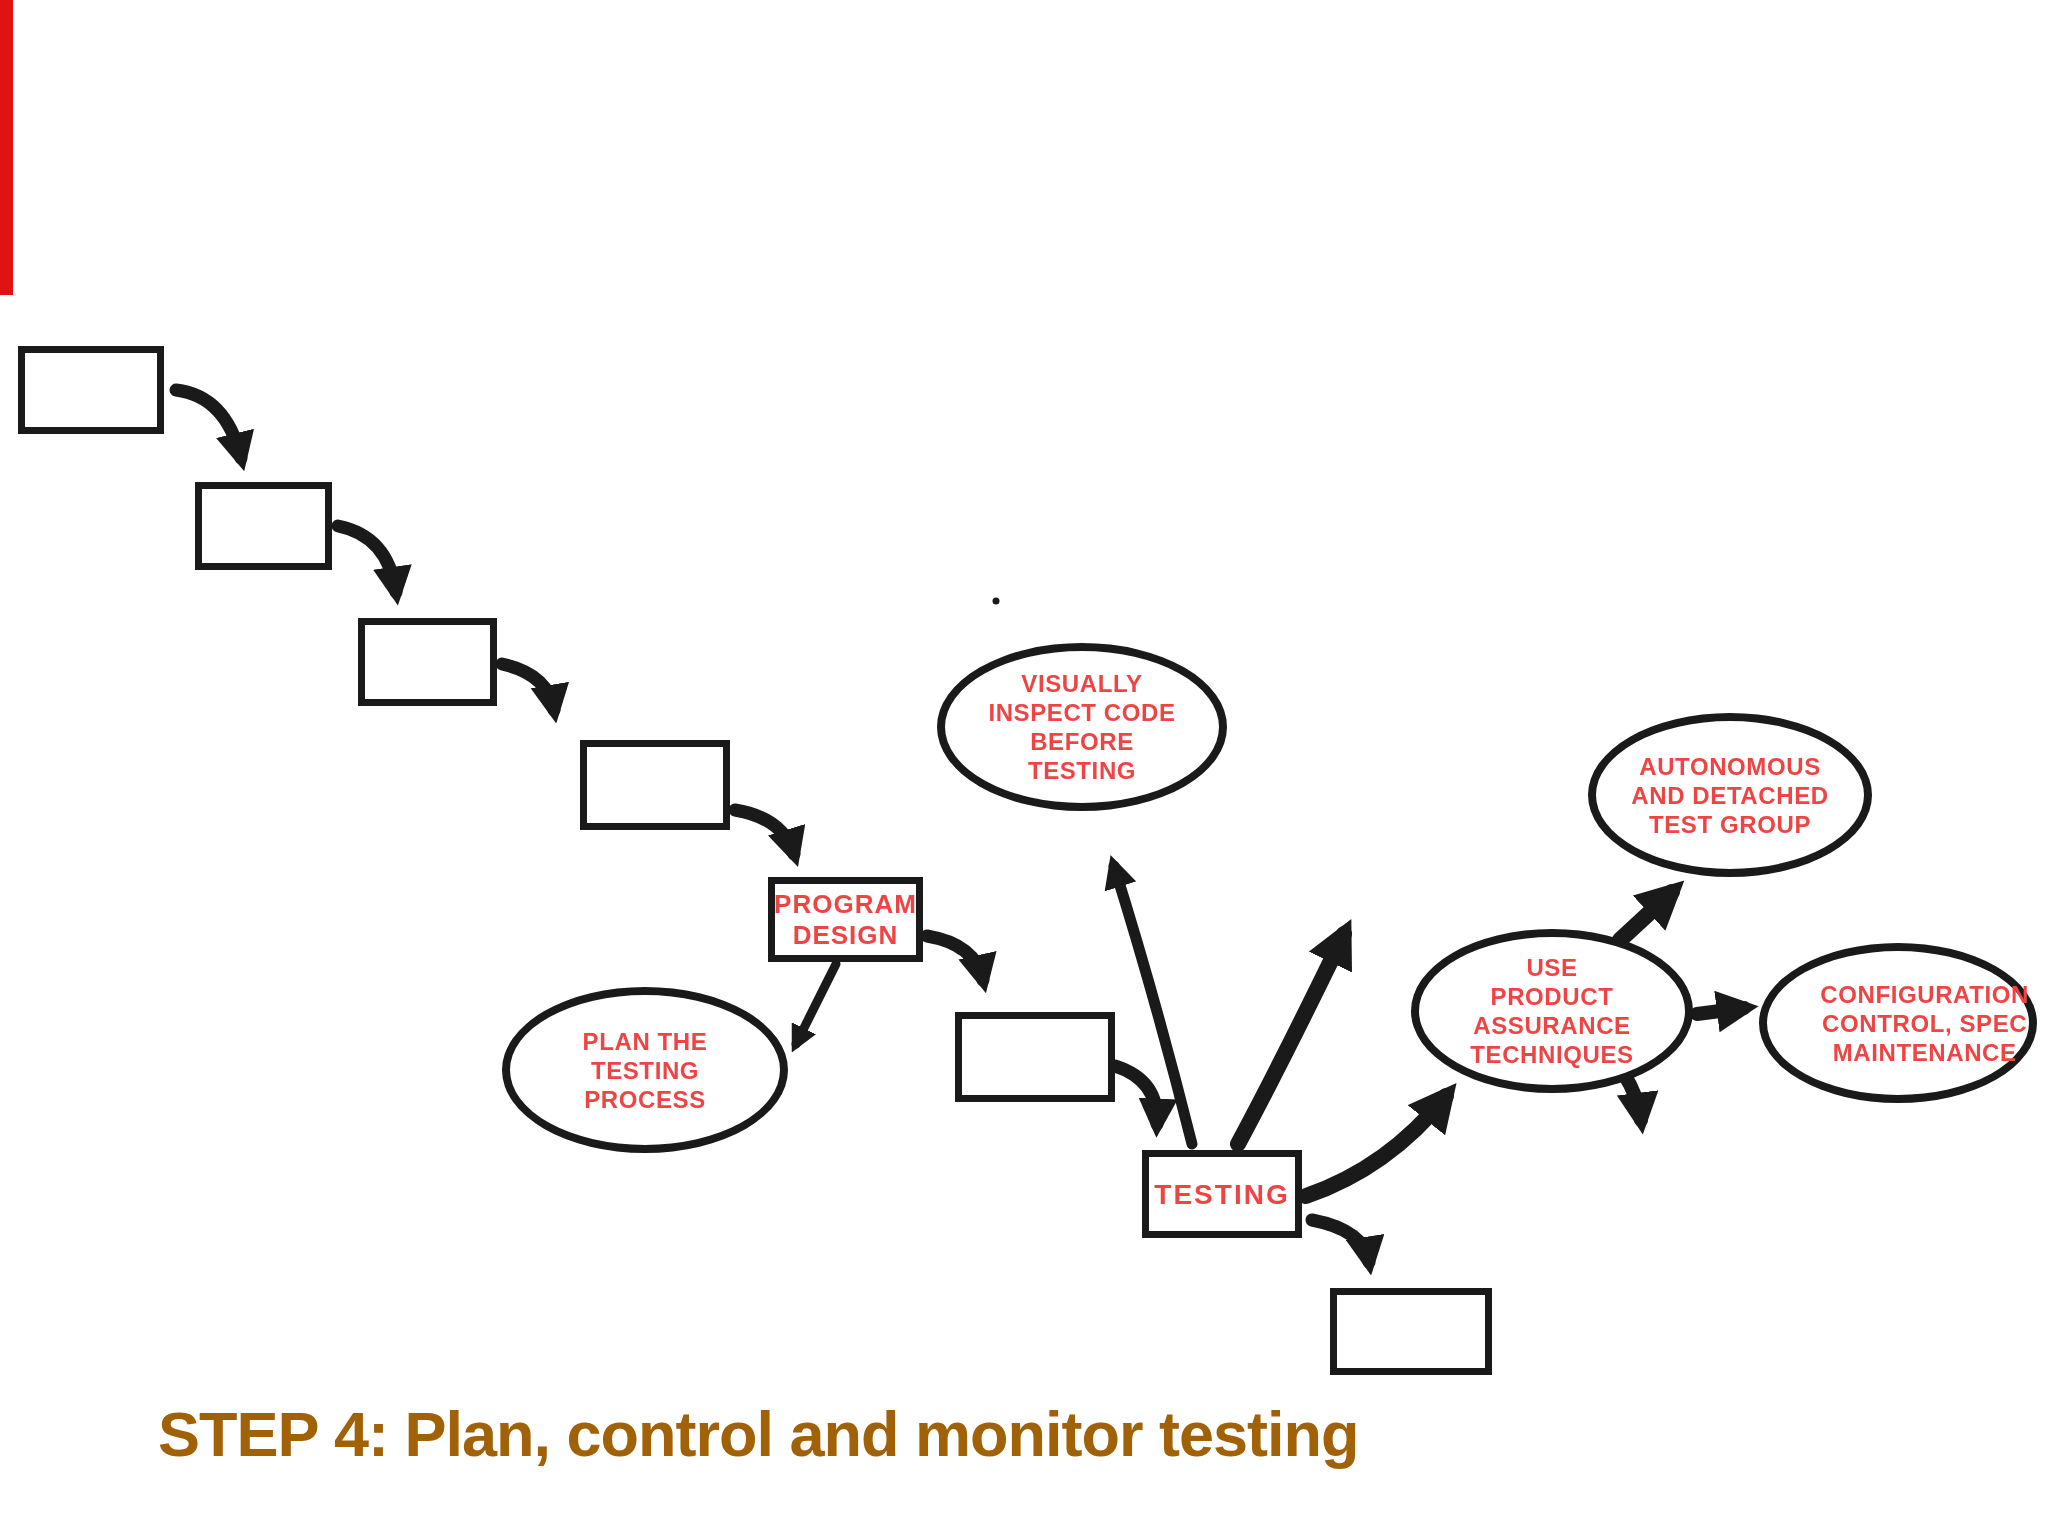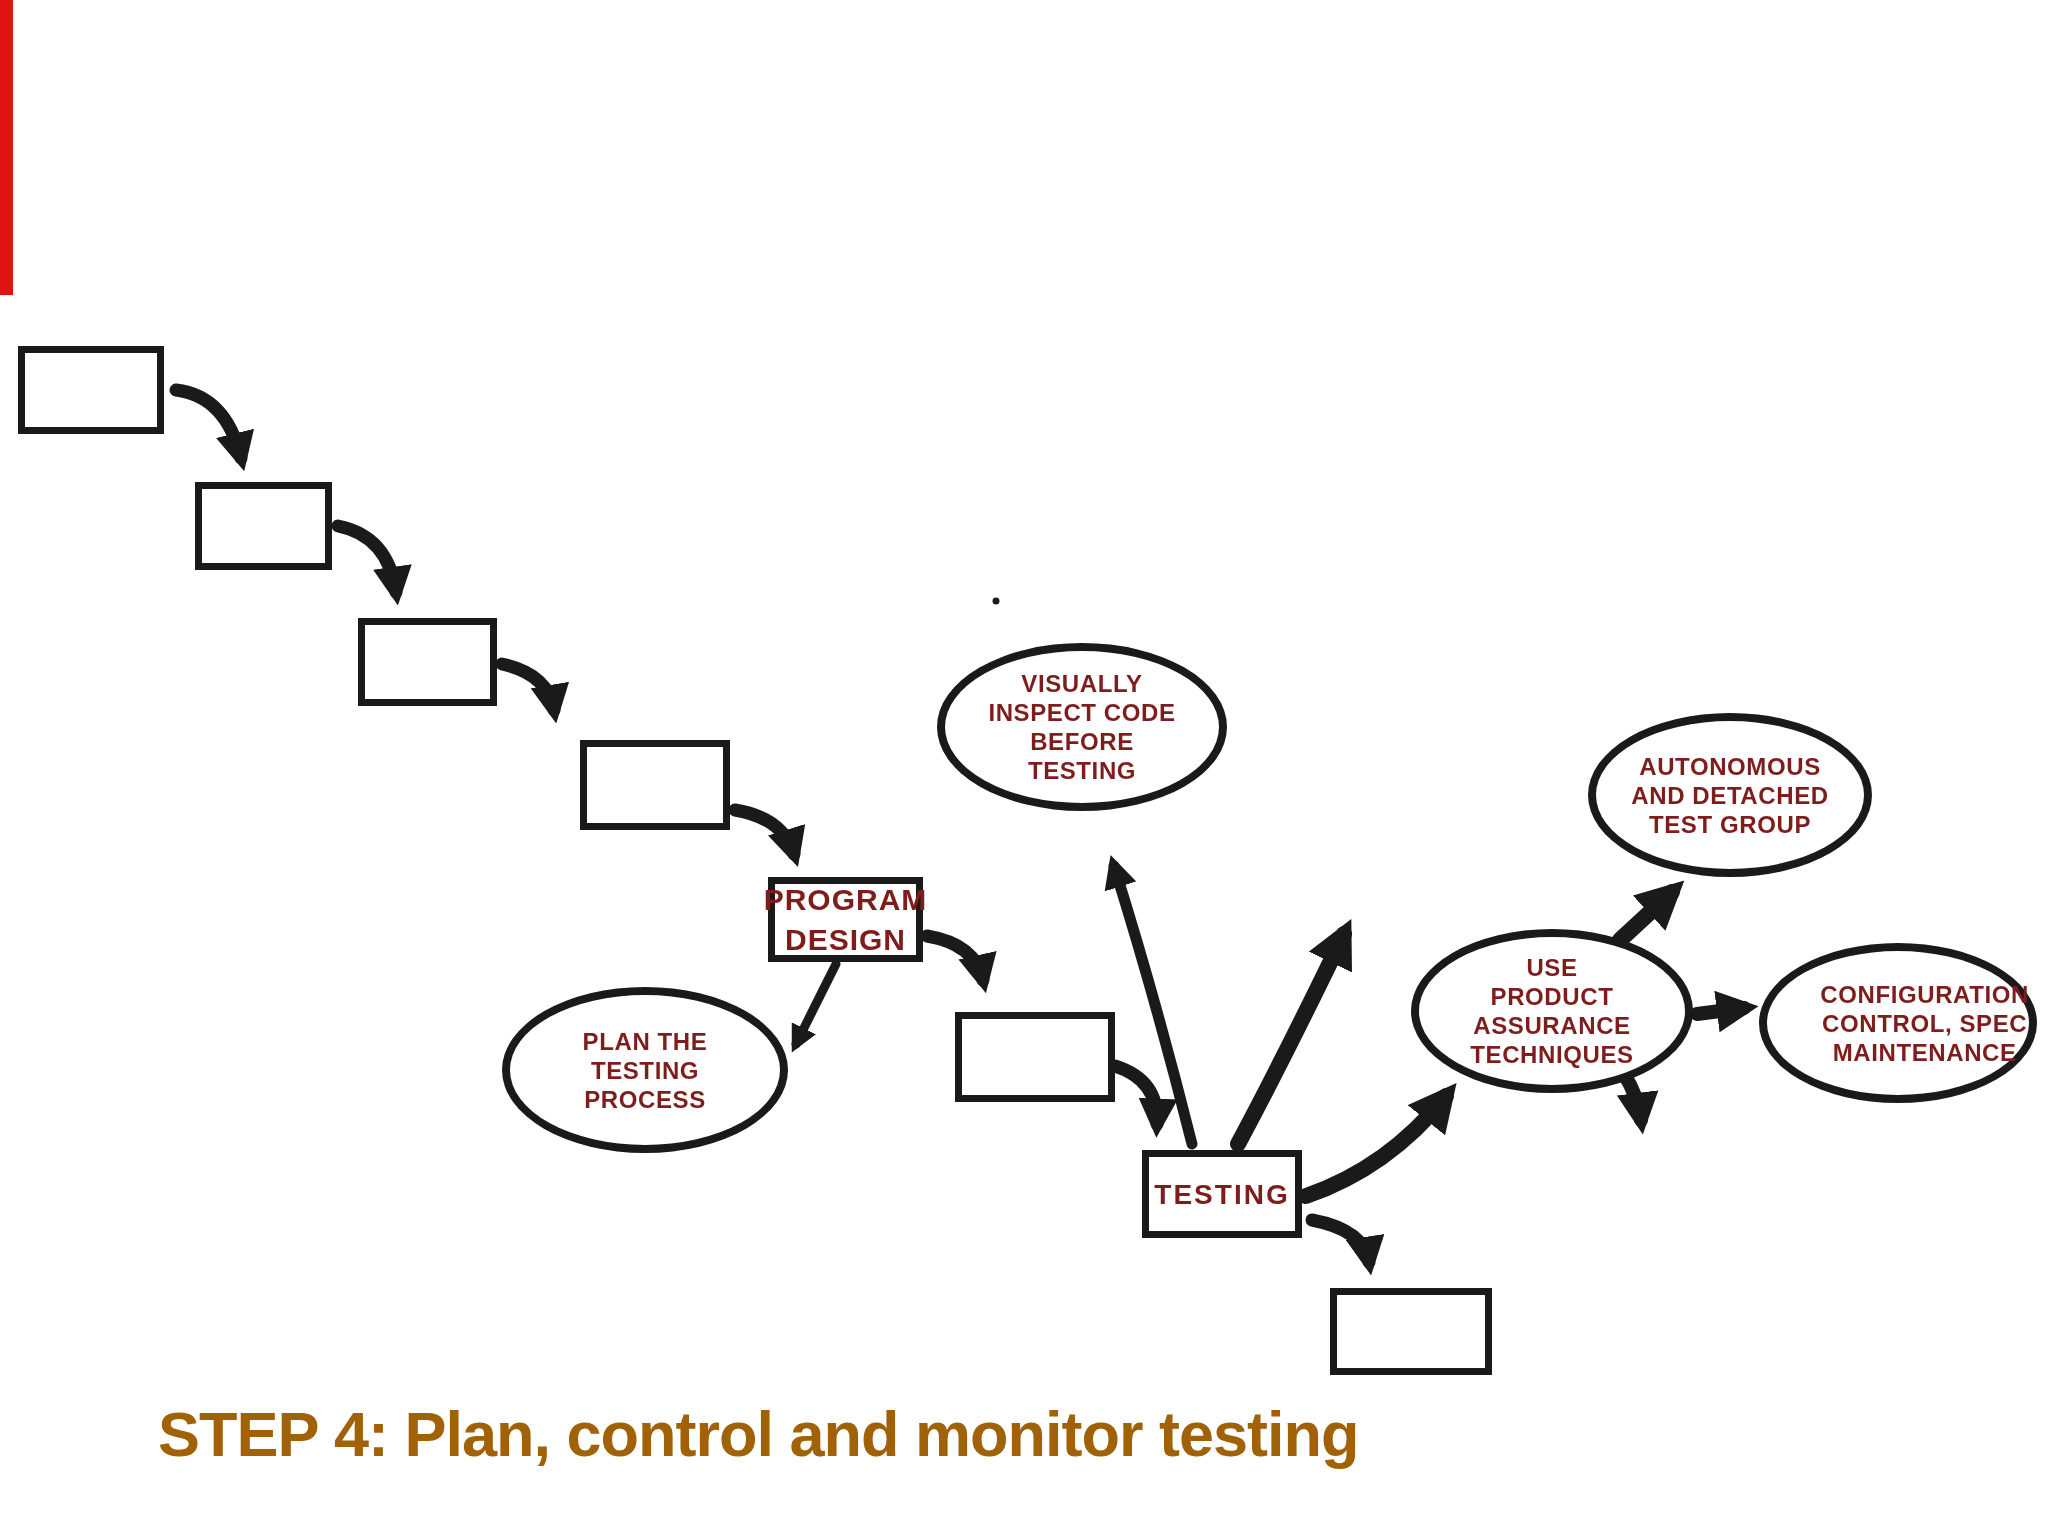--- a/index.html
+++ b/index.html
@@ -9,24 +9,24 @@
   }
   .red-bar{position:absolute;left:0;top:0;width:13px;height:295px;background:#de1412;}
   svg.arrows{position:absolute;left:0;top:0;width:2048px;height:1536px;}
   .node{
     position:absolute;display:flex;align-items:center;justify-content:center;
     text-align:center;background:#ffffff;box-sizing:border-box;
   }
   .box{border:7px solid #1a1a1a;}
   .ellipse{border:8px solid #1a1a1a;border-radius:50%;}
   .label{
-    white-space:pre-line;font-weight:bold;color:#7f1d1d;
+    white-space:pre-line;font-weight:bold;color:#ef4444;
     font-size:24px;line-height:29px;letter-spacing:0.6px;
   }
-  .label.boxtext{font-size:30px;line-height:40px;letter-spacing:1px;}
+  .label.boxtext{font-size:26px;line-height:31px;letter-spacing:1px;}
   .label.testing{font-size:28px;letter-spacing:2px;}
   .caption{
     position:absolute;left:158px;top:1398px;width:1400px;
     font-size:63px;font-weight:bold;letter-spacing:-1px;color:#a16207;
   }
 </style>
 </head>
 <body>
 
 <div class="stage">

